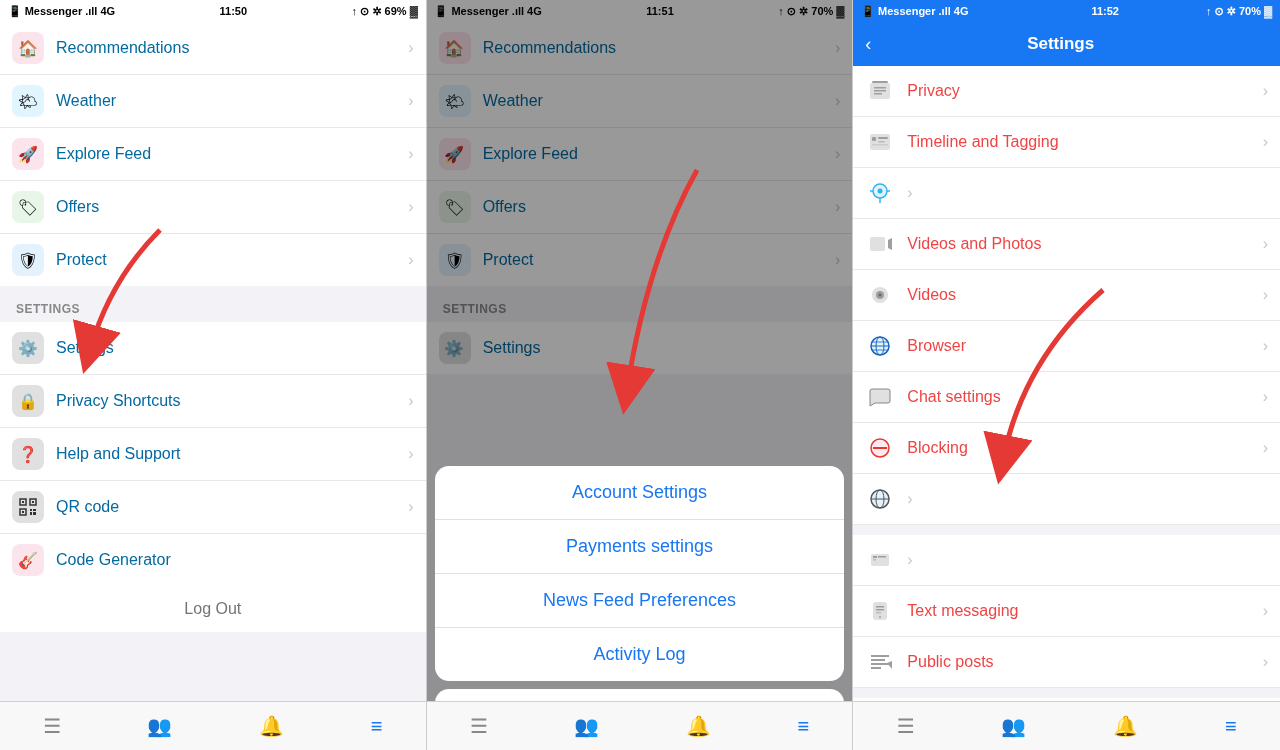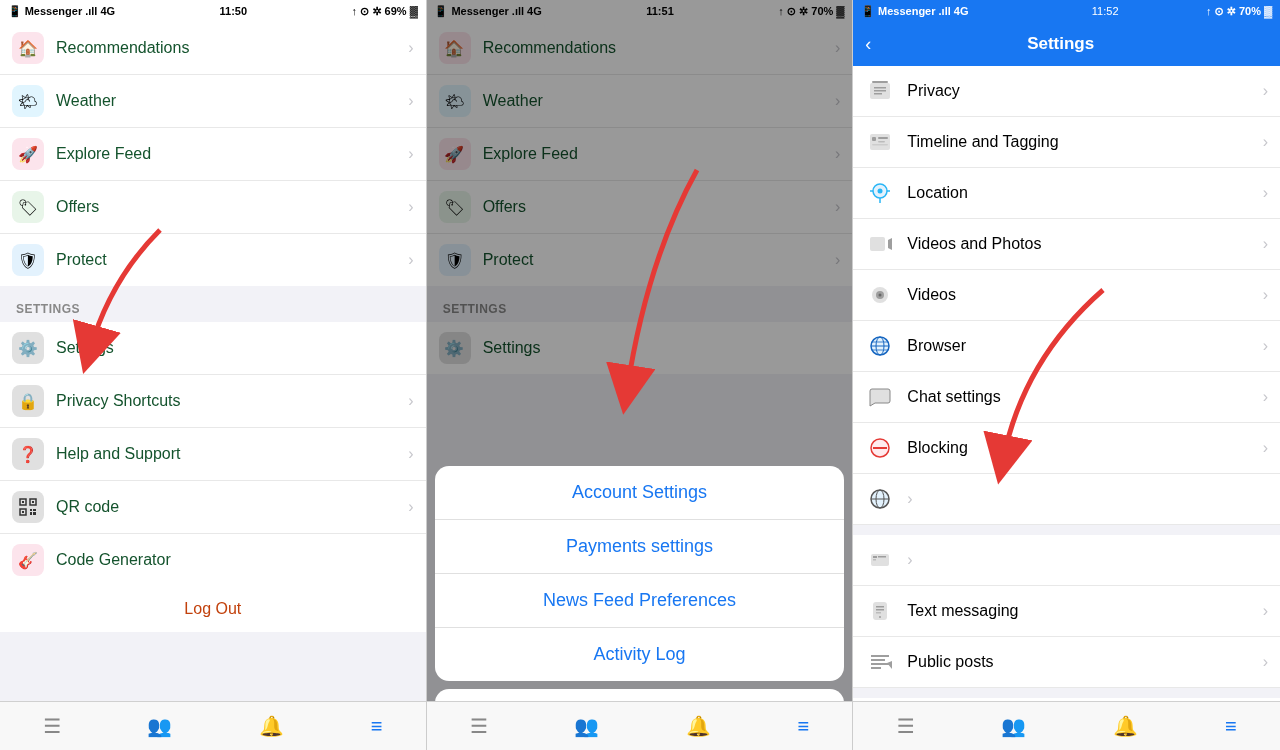--- a/index.html
+++ b/index.html
@@ -67,30 +67,30 @@
       display: flex;
       align-items: center;
       justify-content: center;
       margin-right: 12px;
       flex-shrink: 0;
       font-size: 16px;
     }
     .item-label {
       flex: 1;
       font-size: 16px;
-      color: #14532d;
+      color: #0369a1;
     }
     .item-chevron {
       color: #c7c7cc;
       font-size: 16px;
     }
     .log-out {
       text-align: center;
       padding: 14px;
-      color: #c2410c;
+      color: #737373;
       font-size: 16px;
       background: #fff;
       cursor: pointer;
     }
 
     
     .tab-bar {
       position: absolute;
       bottom: 0;
       left: 0;
@@ -199,21 +199,21 @@
       align-items: center;
       justify-content: center;
       margin-right: 12px;
       font-size: 18px;
       flex-shrink: 0;
     }
     .settings-item .s-label {
       flex: 1;
       font-size: 16px;
       font-weight: 500;
-      color: #000000;
+      color: #ef4444;
     }
     .settings-item .s-chevron {
       color: #c7c7cc;
       font-size: 16px;
     }
     .settings-section-gap {
       height: 10px;
       background: #f2f2f7;
     }
 
@@ -438,21 +438,21 @@
 
 <div class="phone-panel" style="width:427px; border-right:none;">
 
   <div class="status-bar" style="background:#1877f2; color:#fff;">
     <div class="carrier" style="color:#fff;">
       <span>📱</span>
       <span>Messenger</span>
       <span>.ıll</span>
       <span>4G</span>
     </div>
-    <div style="font-weight:400; color:#fff;margin-left:36px;">11:52</div>
+    <div style="font-weight:700; color:#fff;margin-left:36px;">11:52</div>
     <div class="right-icons" style="color:#fff;">
       <span>↑ ⊙ ✲</span>
       <span>70%</span>
       <span>▓</span>
     </div>
   </div>
 
   <div class="panel3-header">
     <span class="back-btn">‹</span>
     <span class="title">Settings</span>
@@ -490,21 +490,20 @@
       <div class="settings-item">
         <div class="s-icon">
           <svg width="24" height="24" viewBox="0 0 24 24">
               <circle cx="12" cy="10" r="7" fill="#e3f2fd" stroke="#29b6f6" stroke-width="1.5"></circle>
               <circle cx="12" cy="10" r="2.5" fill="#29b6f6"></circle>
               <line x1="12" y1="17" x2="12" y2="22" stroke="#29b6f6" stroke-width="1.5"></line>
               <line x1="2" y1="10" x2="5" y2="10" stroke="#29b6f6" stroke-width="1.5"></line>
               <line x1="19" y1="10" x2="22" y2="10" stroke="#29b6f6" stroke-width="1.5"></line>
             </svg>
         </div>
-        <span class="s-label">Location</span>
         <span class="s-chevron">›</span>
       </div>
       <div class="settings-item">
         <div class="s-icon">
           <svg width="24" height="24" viewBox="0 0 24 24">
               <rect x="2" y="5" width="15" height="14" rx="2" fill="#e0e0e0"></rect>
               <polygon points="20,8 24,6 24,18 20,16" fill="#9e9e9e"></polygon>
             </svg>
         </div>
         <span class="s-label">Videos and Photos</span>

